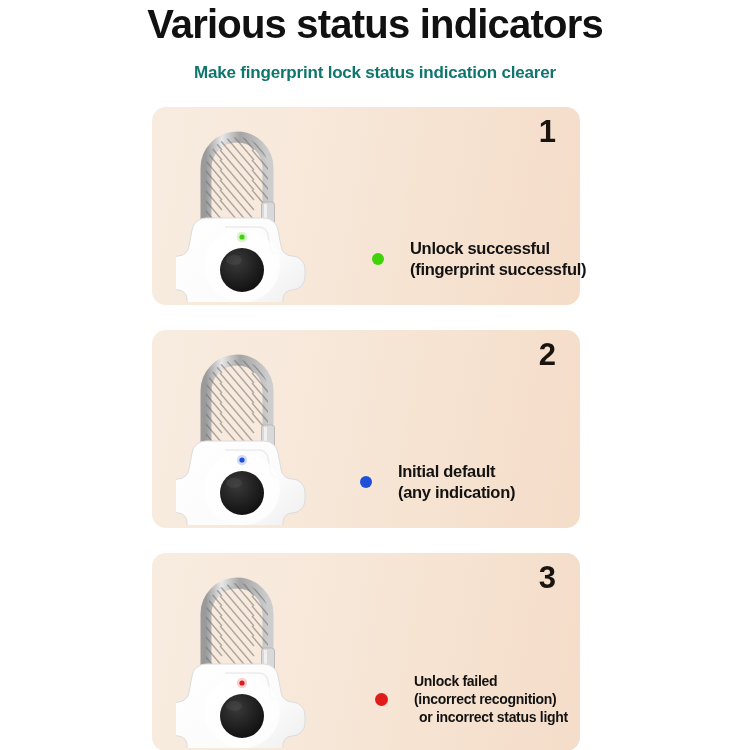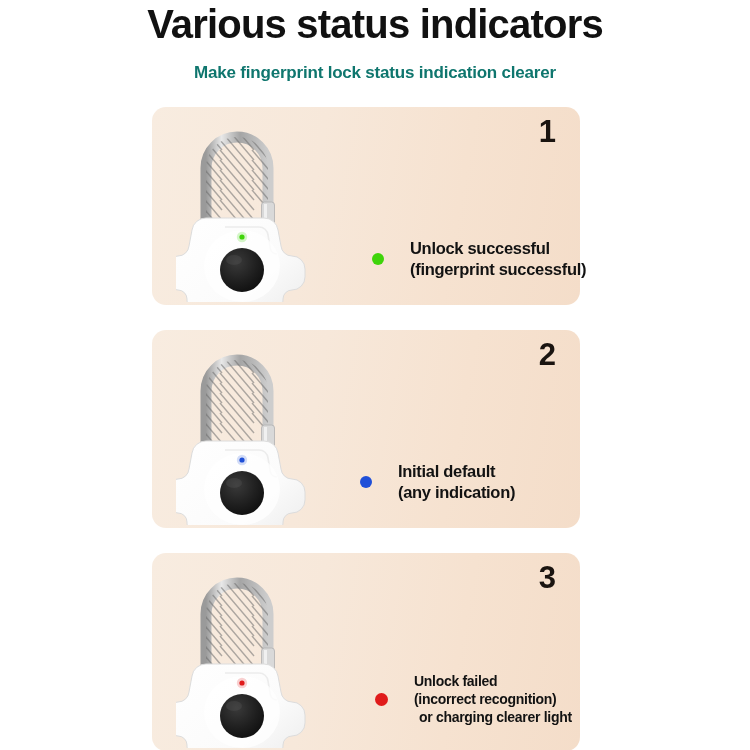--- a/index.html
+++ b/index.html
@@ -383,17 +383,17 @@
         <ellipse cx="58" cy="150" rx="8" ry="5" fill="#5a5a5a" opacity="0.3"></ellipse>
       </svg>
     </div>
   </div>
 
   <div class="legend legend-3">
     <span class="legend-dot" style="background:#e01b1b"></span>
     <span class="legend-text">
       <span class="line line-1">Unlock failed</span>
       <span class="line line-2">(incorrect recognition)</span>
-      <span class="line line-3">or charging clearer light</span>
+      <span class="line line-3">or incorrect status light</span>
     </span>
   </div>
 
 </div>
 
 </body></html>

